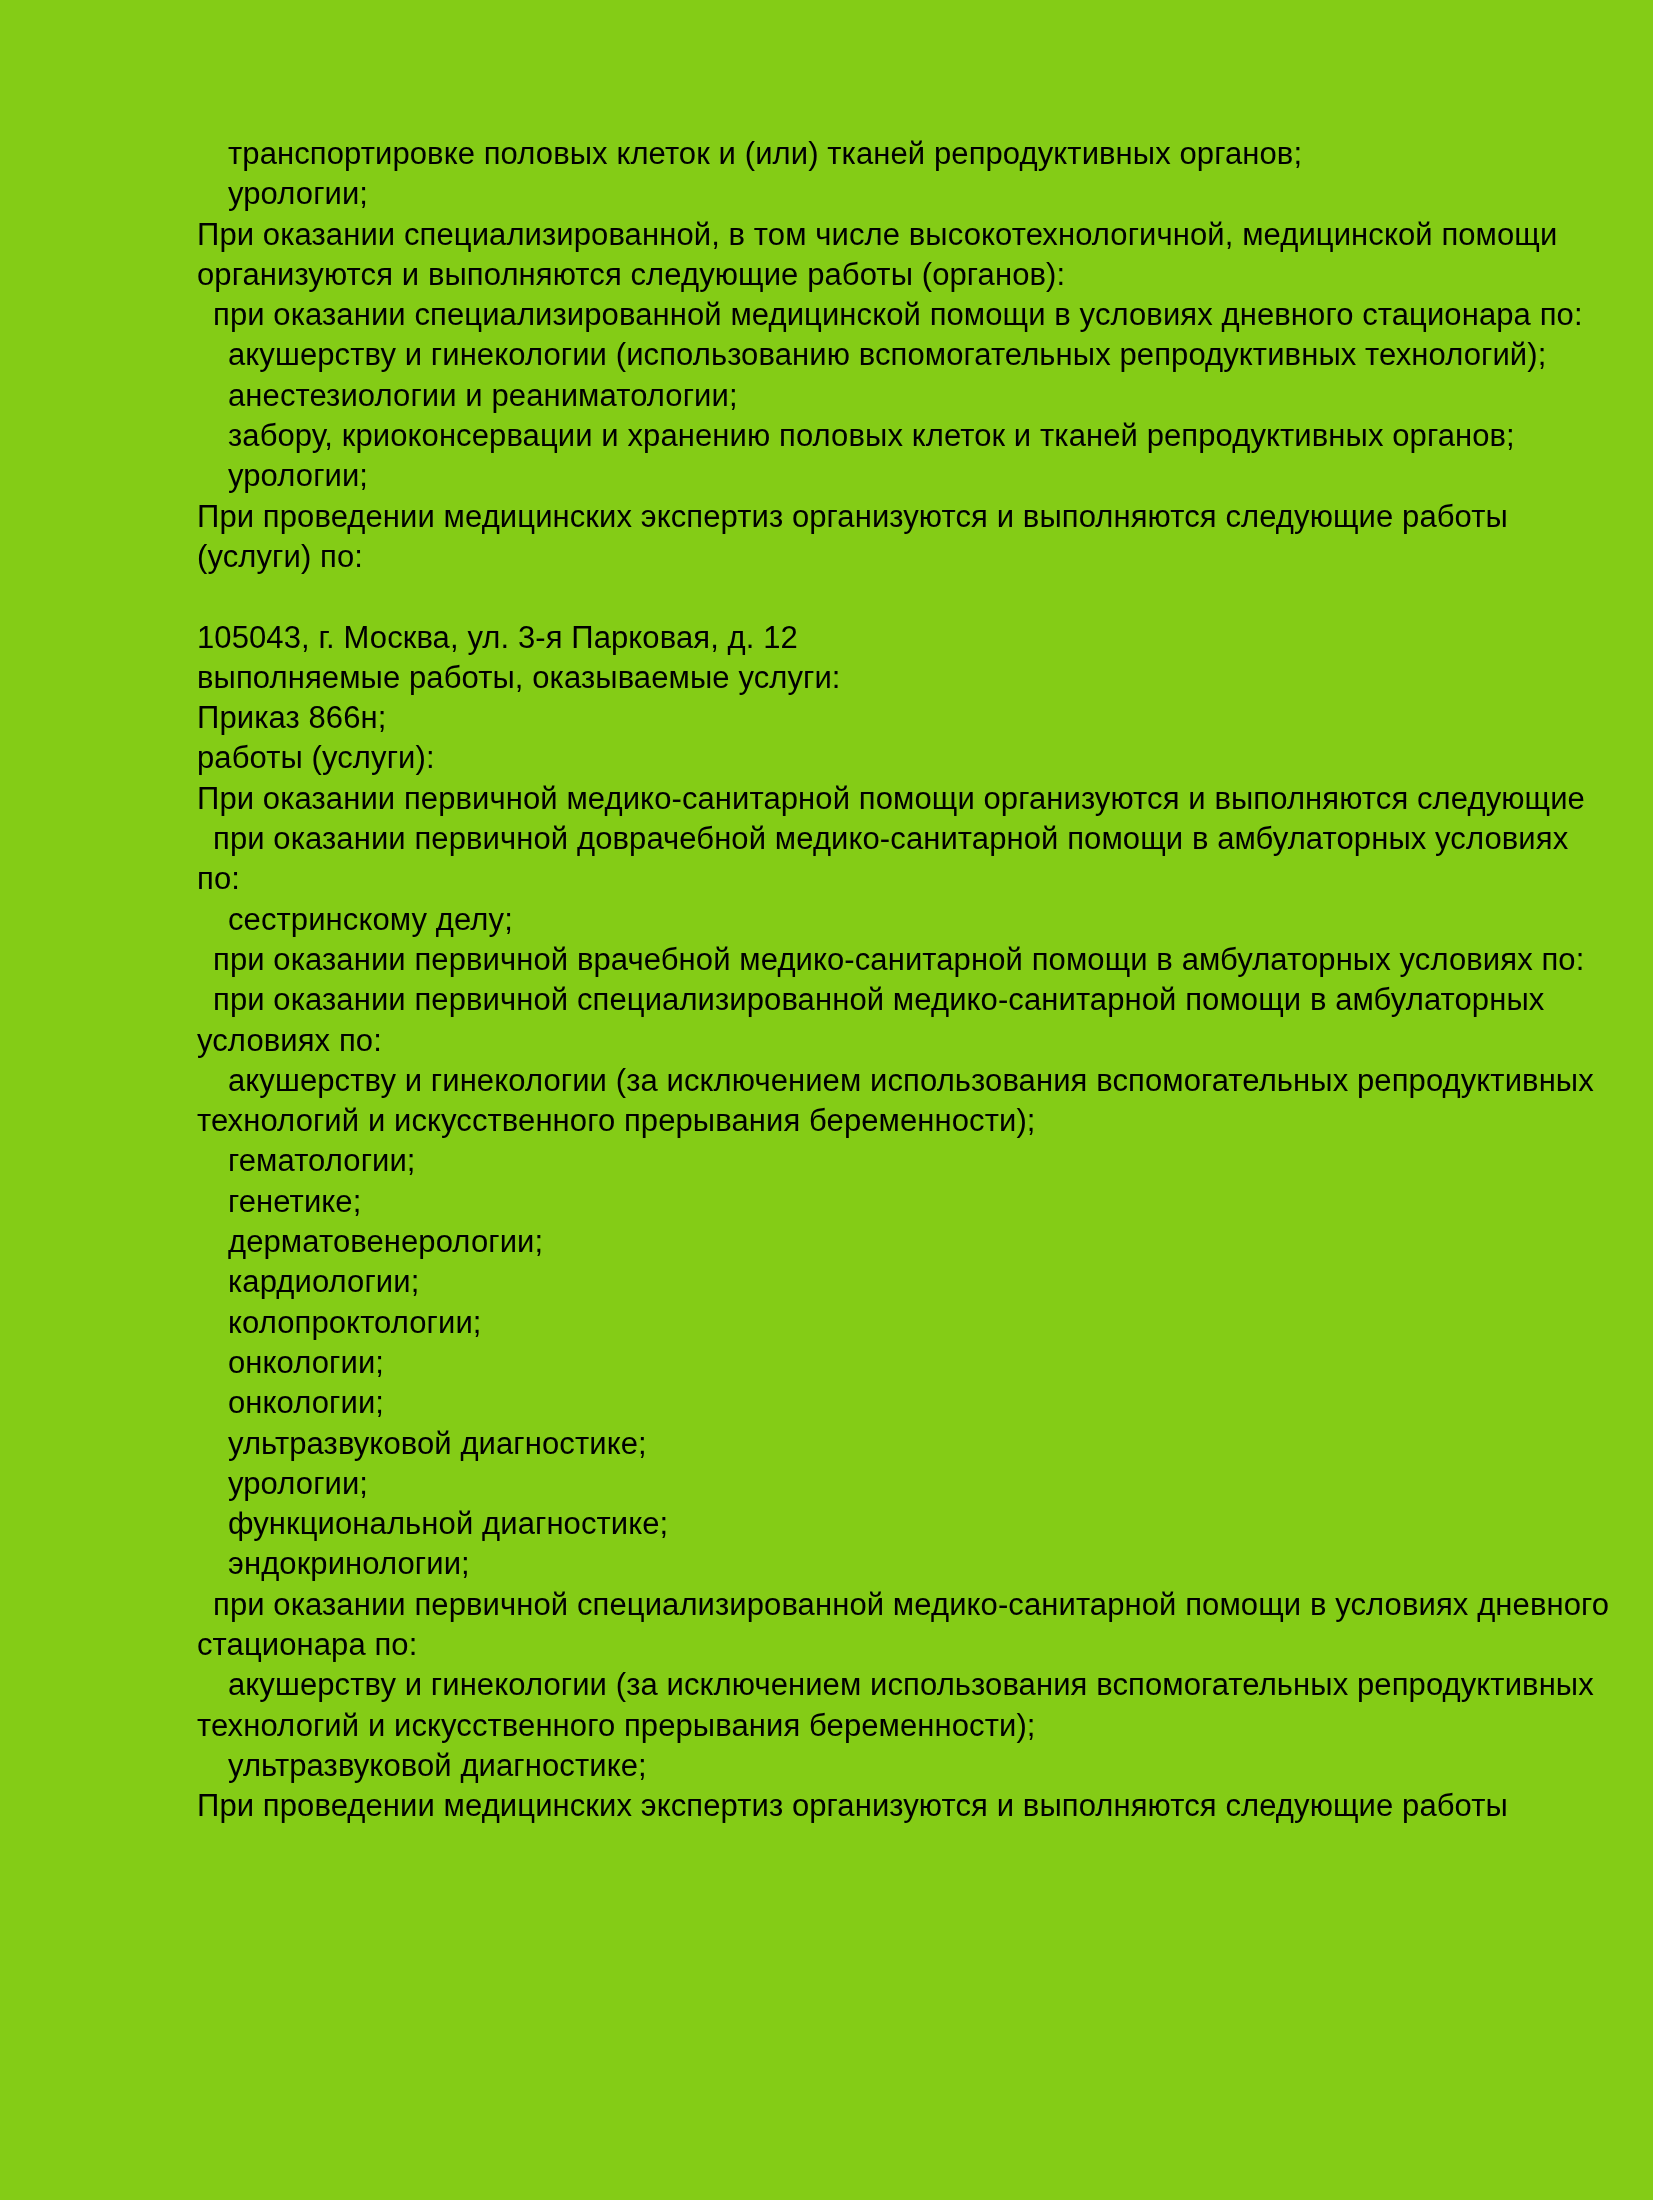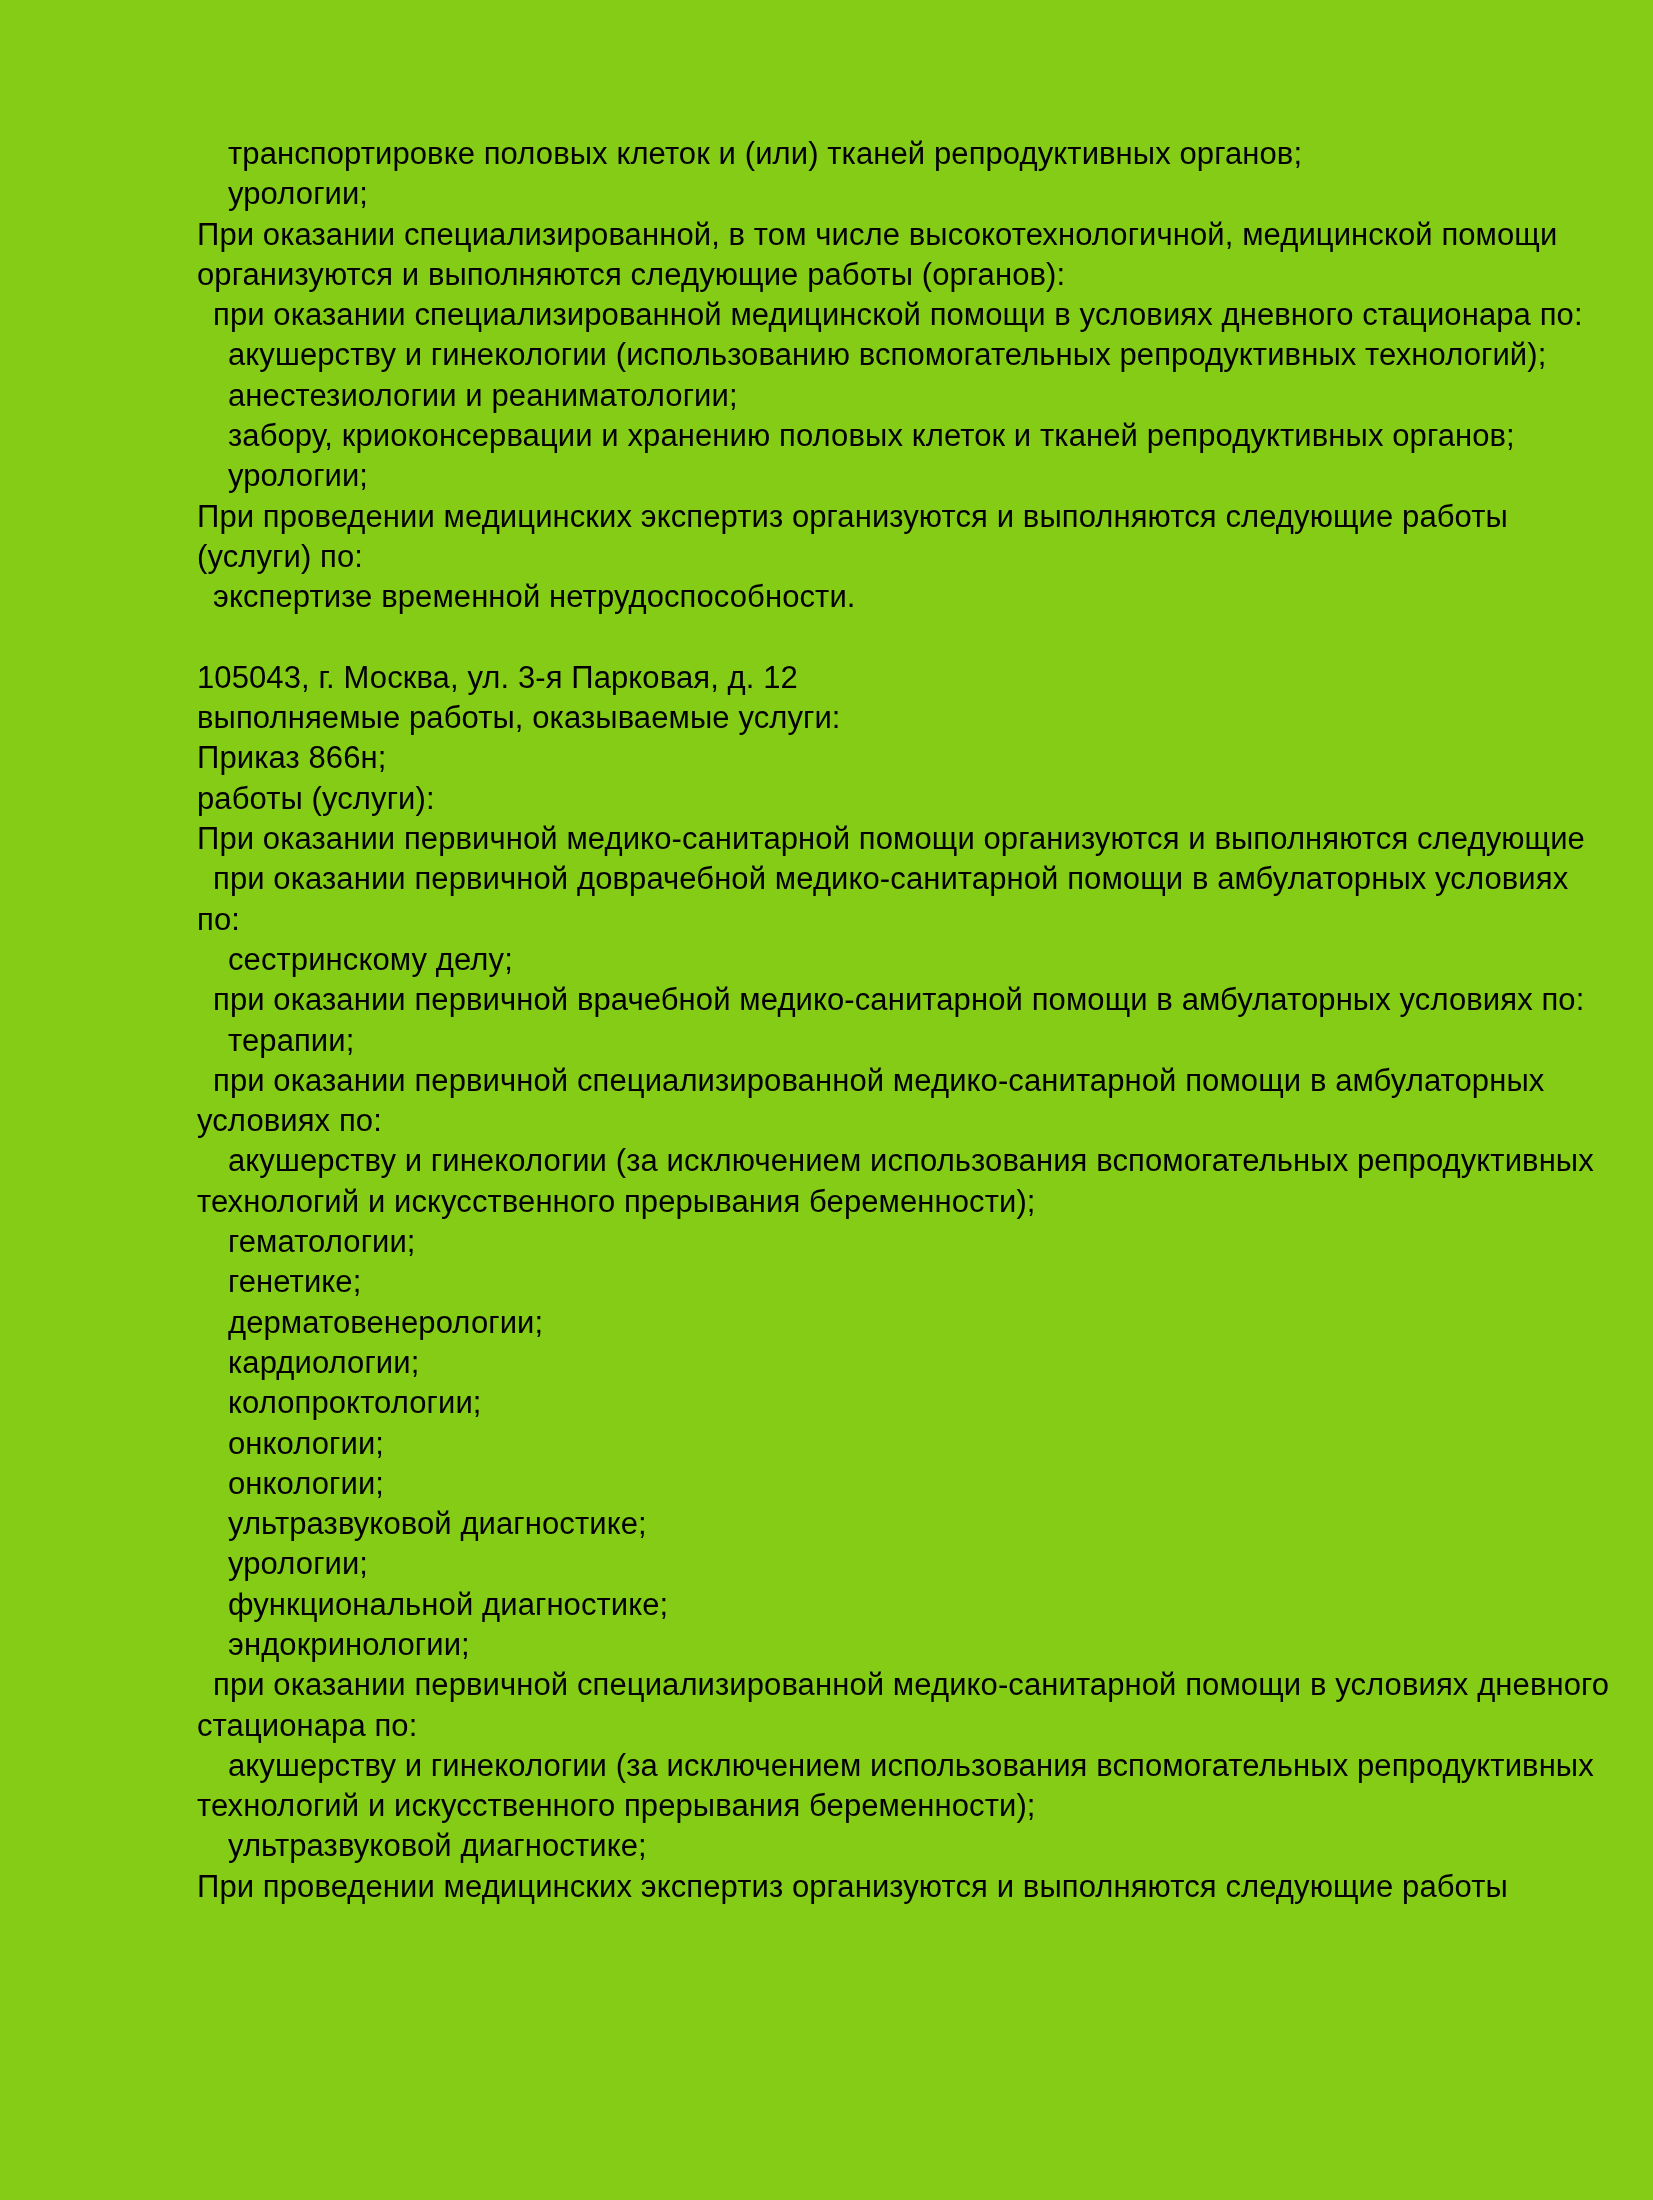--- a/index.html
+++ b/index.html
@@ -42,32 +42,30 @@
       <div class="line indent-2">урологии;</div>
       <div class="line indent-0">При оказании специализированной, в том числе высокотехнологичной, медицинской помощи</div>
       <div class="line indent-0">организуются и выполняются следующие работы (органов):</div>
       <div class="line indent-1">при оказании специализированной медицинской помощи в условиях дневного стационара по:</div>
       <div class="line indent-2">акушерству и гинекологии (использованию вспомогательных репродуктивных технологий);</div>
       <div class="line indent-2">анестезиологии и реаниматологии;</div>
       <div class="line indent-2">забору, криоконсервации и хранению половых клеток и тканей репродуктивных органов;</div>
       <div class="line indent-2">урологии;</div>
       <div class="line indent-0">При проведении медицинских экспертиз организуются и выполняются следующие работы</div>
       <div class="line indent-0">(услуги) по:</div>
-      <div class="line indent-1">экспертизе временной нетрудоспособности.</div>
       <div class="line indent-0">&nbsp;</div>
       <div class="line indent-0">105043, г. Москва, ул. 3-я Парковая, д. 12</div>
       <div class="line indent-0">выполняемые работы, оказываемые услуги:</div>
       <div class="line indent-0">Приказ 866н;</div>
       <div class="line indent-0">работы (услуги):</div>
       <div class="line indent-0">При оказании первичной медико-санитарной помощи организуются и выполняются следующие</div>
       <div class="line indent-1">при оказании первичной доврачебной медико-санитарной помощи в амбулаторных условиях</div>
       <div class="line indent-0">по:</div>
       <div class="line indent-2">сестринскому делу;</div>
       <div class="line indent-1">при оказании первичной врачебной медико-санитарной помощи в амбулаторных условиях по:</div>
-      <div class="line indent-2">терапии;</div>
       <div class="line indent-1">при оказании первичной специализированной медико-санитарной помощи в амбулаторных</div>
       <div class="line indent-0">условиях по:</div>
       <div class="line indent-2">акушерству и гинекологии (за исключением использования вспомогательных репродуктивных</div>
       <div class="line indent-0">технологий и искусственного прерывания беременности);</div>
       <div class="line indent-2">гематологии;</div>
       <div class="line indent-2">генетике;</div>
       <div class="line indent-2">дерматовенерологии;</div>
       <div class="line indent-2">кардиологии;</div>
       <div class="line indent-2">колопроктологии;</div>
       <div class="line indent-2">онкологии;</div>

